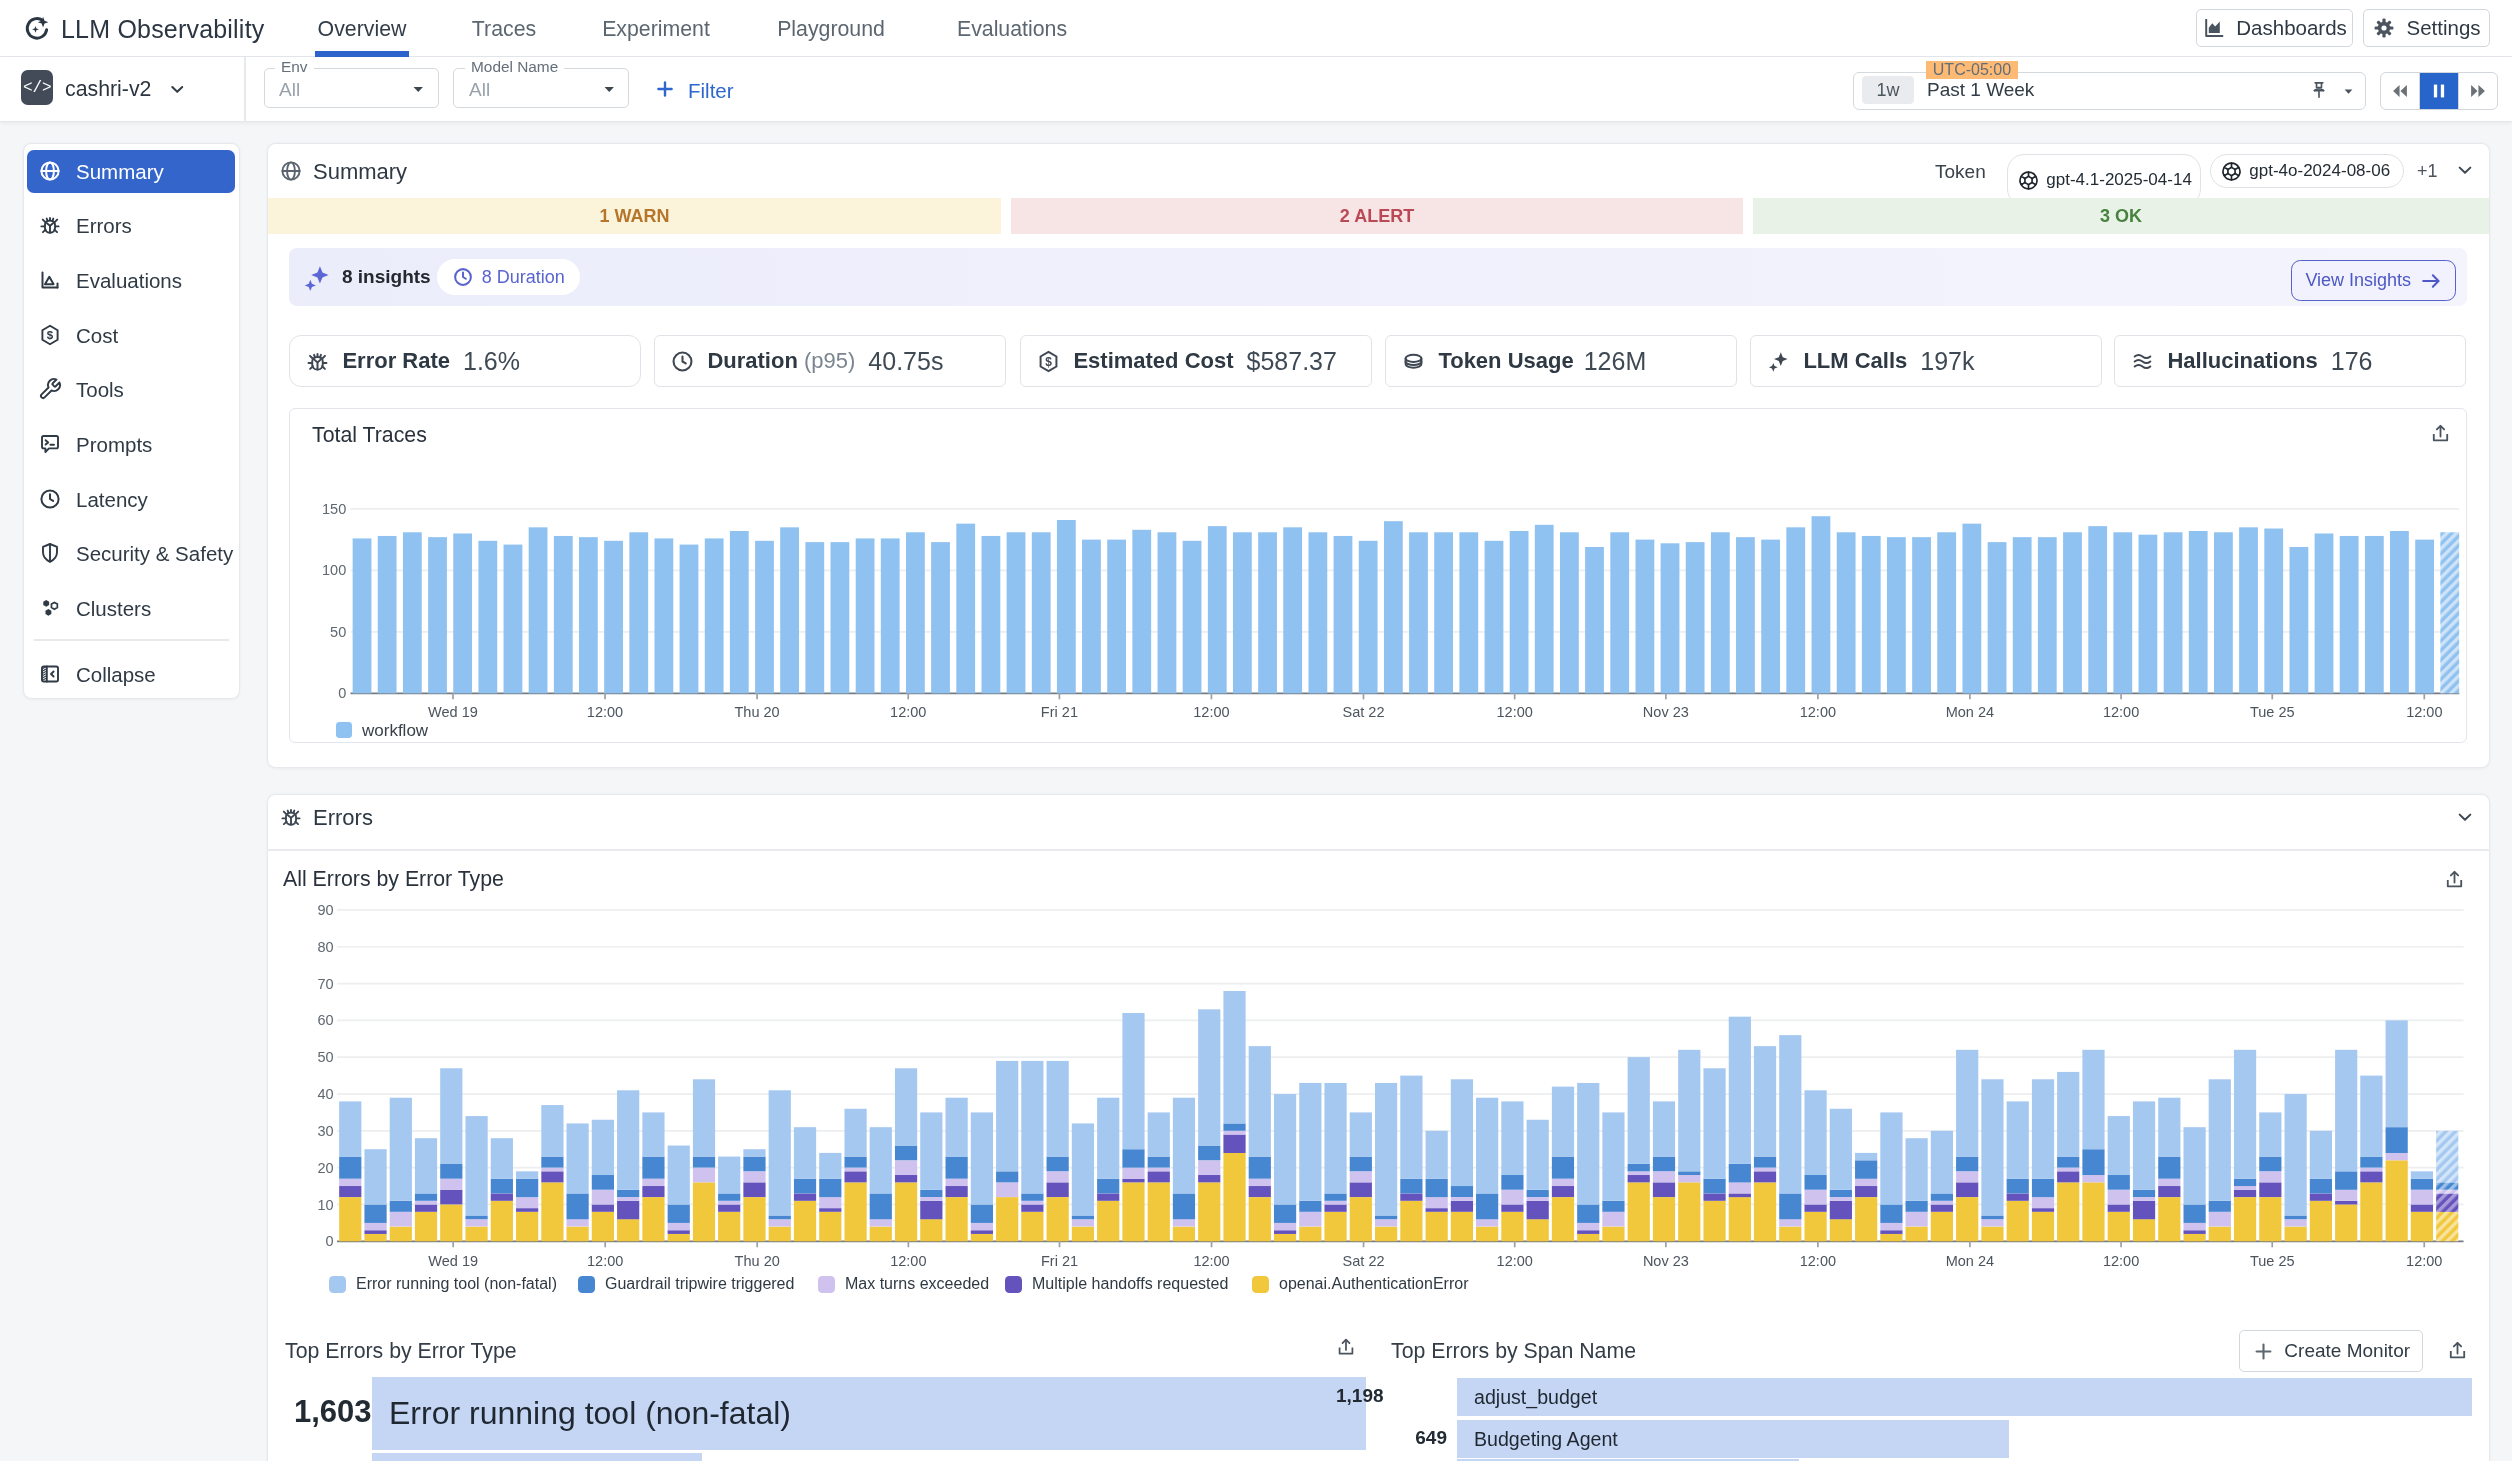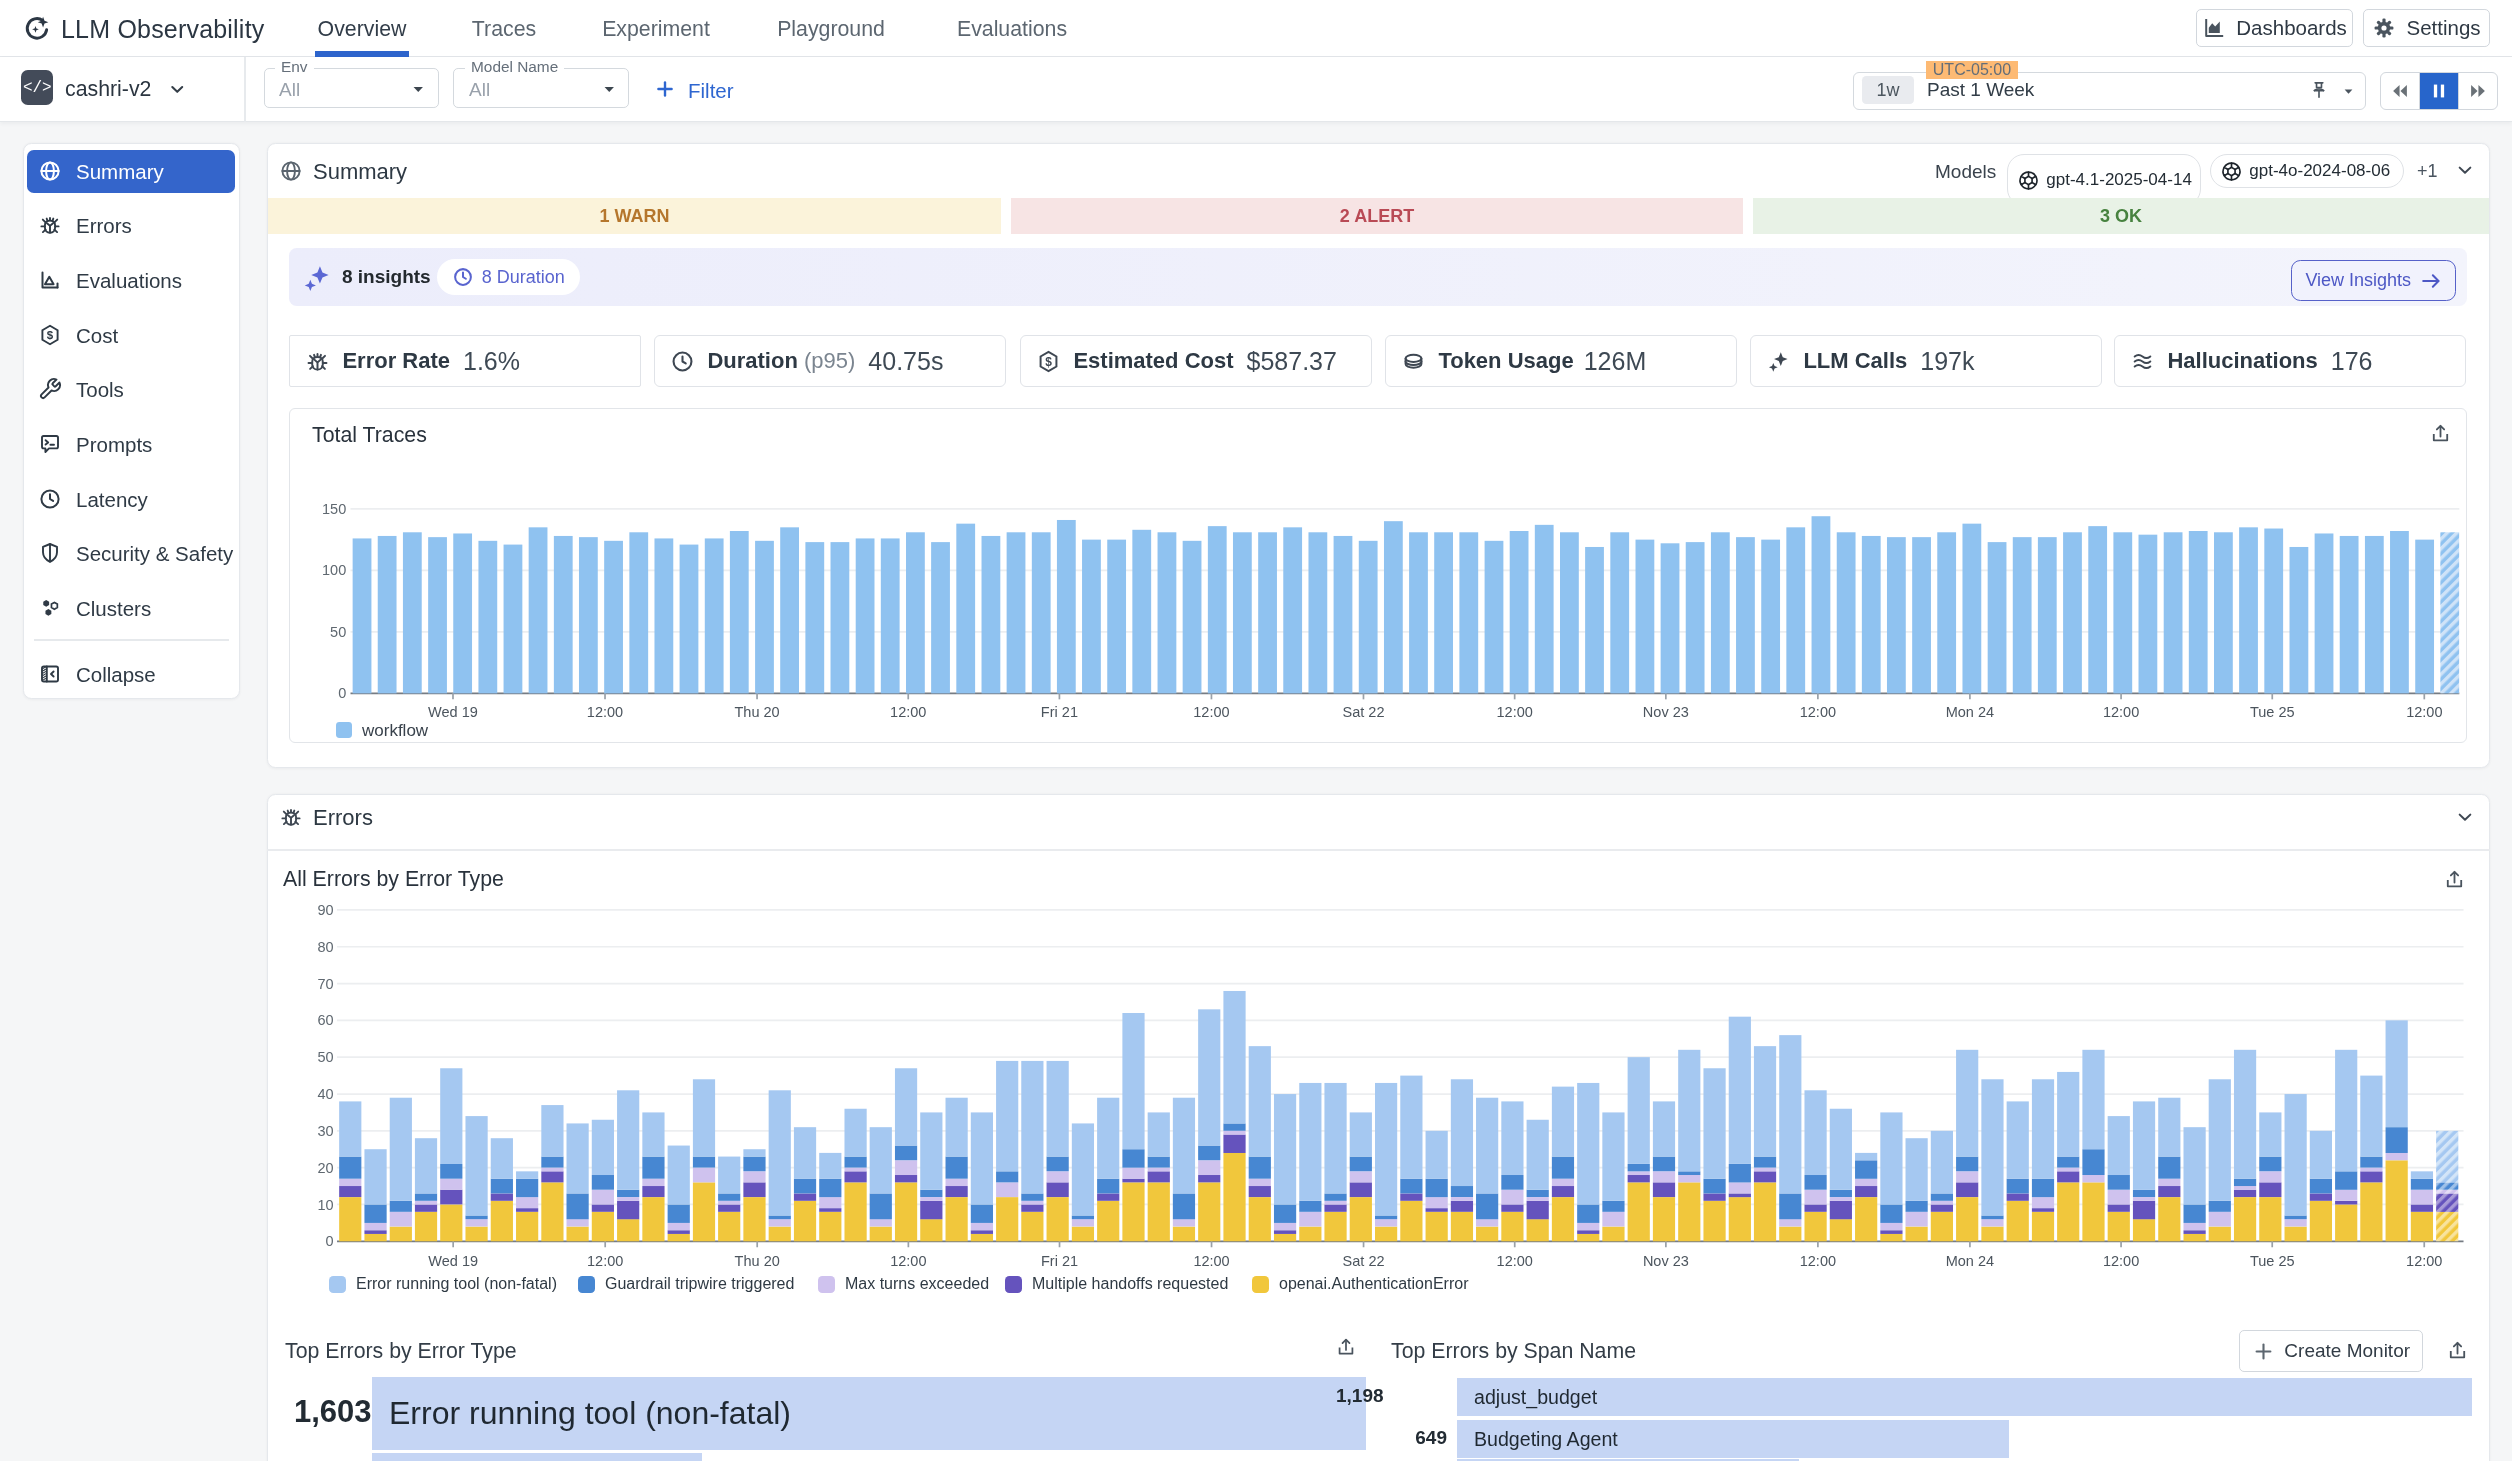--- a/index.html
+++ b/index.html
@@ -167,21 +167,21 @@
     <path d="M15.6 9.5 L13 12 l2.6 2.5" stroke="#2f3a45" stroke-width="1.9" fill="none" stroke-linecap="round" stroke-linejoin="round"></path>
   </svg>
 <div class="abs" style="left:76px;top:663px;font-size:20.5px;color:#2f3a45">Collapse</div>
 <div class="card" style="left:267px;top:143px;width:2223px;height:625px"></div>
 <svg style="position:absolute;left:279px;top:159px" width="24" height="24" viewBox="0 0 24 24" fill="none">
     <circle cx="12" cy="12" r="8.6" stroke="#5a646e" stroke-width="1.9"></circle>
     <ellipse cx="12" cy="12" rx="3.9" ry="8.6" stroke="#5a646e" stroke-width="1.9"></ellipse>
     <path d="M3.4 12h17.2" stroke="#5a646e" stroke-width="1.9" fill="none" stroke-linecap="round" stroke-linejoin="round"></path>
   </svg>
 <div class="abs" style="left:313px;top:159px;font-size:22px;color:#2e3944">Summary</div>
-<div class="abs" style="left:1935px;top:161px;font-size:19px;color:#3a434d">Models</div>
+<div class="abs" style="left:1935px;top:161px;font-size:19px;color:#3a434d">Token</div>
 <div class="abs" style="left:2007px;top:154px;width:194px;height:52px;border:1.7px solid #dfe2e6;border-radius:17px;display:flex;align-items:center;padding-left:8.5px">
     <svg style="position:relative" width="23" height="23" viewBox="0 0 24 24" fill="none">
       <g fill="none" stroke="#1d242b" stroke-width="1.7" stroke-linejoin="round" stroke-linecap="round">
         <g transform="rotate(0 12 12)">
           <path d="M12 3.2 a8.8 8.8 0 0 1 7.62 4.4 M12 3.2 v4.5 l3.9 2.25"></path>
         </g>
         <g transform="rotate(60 12 12)">
           <path d="M12 3.2 a8.8 8.8 0 0 1 7.62 4.4 M12 3.2 v4.5 l3.9 2.25"></path>
         </g>
         <g transform="rotate(120 12 12)">
@@ -245,21 +245,21 @@
     </svg>
     <span style="font-size:18px;color:#5964cf;margin-left:7.7px">8 Duration</span>
   </div>
 <div class="abs" style="left:2291px;top:260px;width:165px;height:41px;background:#f1f2fd;border:1.7px solid #5661c9;border-radius:9.4px;display:flex;align-items:center;justify-content:center">
     <span style="font-size:18px;color:#4d58c5;white-space:nowrap">View Insights</span>
     <svg style="position:relative;margin-left:8.5px" width="22" height="22" viewBox="0 0 24 24" fill="none">
       <path d="M3.5 12 H20" stroke="#4d58c5" stroke-width="2.2" fill="none" stroke-linecap="round" stroke-linejoin="round"></path>
       <path d="M14 5.8 L20.2 12 L14 18.2" stroke="#4d58c5" stroke-width="2.2" fill="none" stroke-linecap="round" stroke-linejoin="round"></path>
     </svg>
   </div>
-<div class="abs" style="left:289px;top:335px;width:352px;height:52px;border:1.7px solid #e0e3e8;border-radius:2px;display:flex;align-items:center;padding-left:15.4px">
+<div class="abs" style="left:289px;top:335px;width:352px;height:52px;border:1.7px solid #e0e3e8;border-radius:12px;display:flex;align-items:center;padding-left:15.4px">
     <svg style="position:relative" width="25" height="25" viewBox="0 0 24 24" fill="none">
       <path d="M12 7.6 c3.1 0 5.1 2 5.1 4.8 v2.2 c0 3.1 -2.1 5.2 -5.1 5.2 s-5.1 -2.1 -5.1 -5.2 v-2.2 c0 -2.8 2 -4.8 5.1 -4.8 z" stroke="#3e4752" stroke-width="1.9"></path>
       <path d="M12 19.6 V12.9 M12 12.9 L9 10.2 M12 12.9 L15 10.2" stroke="#3e4752" stroke-width="1.9" fill="none" stroke-linecap="round" stroke-linejoin="round"></path>
       <path d="M9.6 8 L8.7 5.6 M12 7.4 V4.9 M14.4 8 L15.3 5.6" stroke="#3e4752" stroke-width="1.9" fill="none" stroke-linecap="round" stroke-linejoin="round"></path>
       <path d="M7.6 9.4 L4.8 6.6 M16.4 9.4 L19.2 6.6" stroke="#3e4752" stroke-width="1.9" fill="none" stroke-linecap="round" stroke-linejoin="round"></path>
       <path d="M6.9 13.4 H3.4 M17.1 13.4 H20.6" stroke="#3e4752" stroke-width="1.9" fill="none" stroke-linecap="round" stroke-linejoin="round"></path>
       <path d="M7.6 16.6 L4.9 19.1 M16.4 16.6 L19.1 19.1" stroke="#3e4752" stroke-width="1.9" fill="none" stroke-linecap="round" stroke-linejoin="round"></path>
     </svg>
     <span style="font-size:22px;font-weight:bold;color:#2e3944;margin-left:12px;white-space:nowrap">Error Rate</span>
     <span style="font-size:25px;color:#3e4954;margin-left:13px">1.6%</span>

